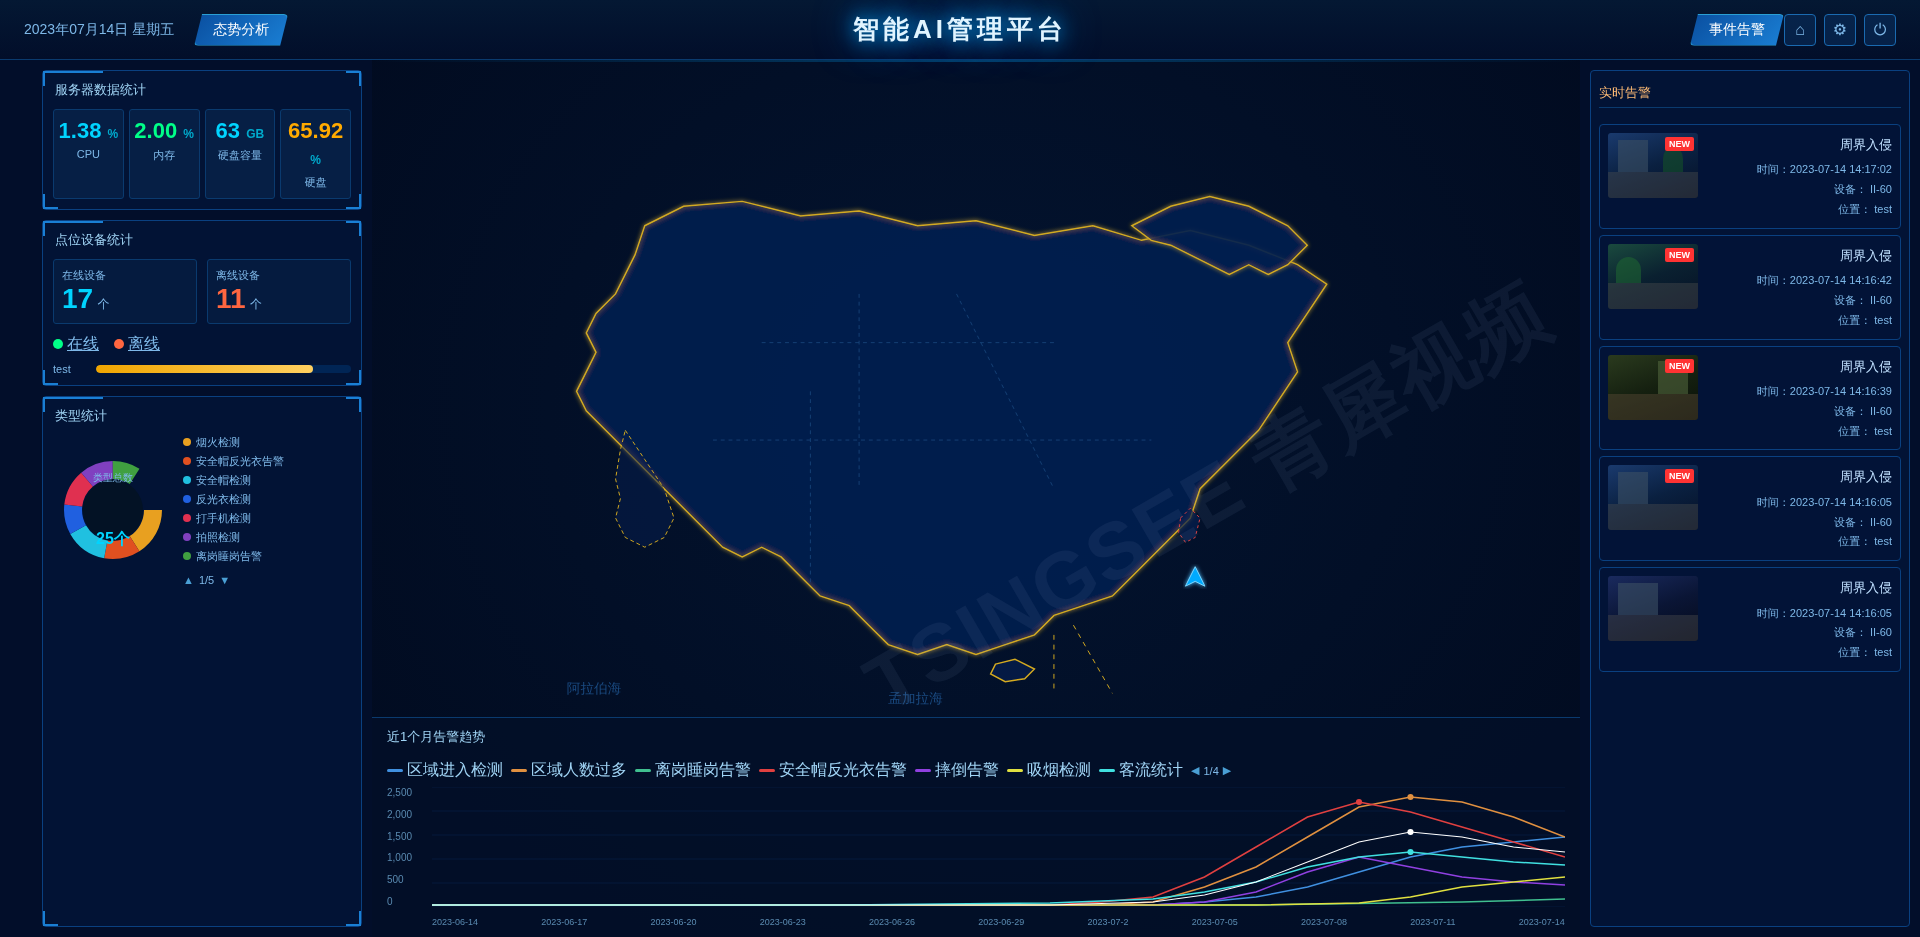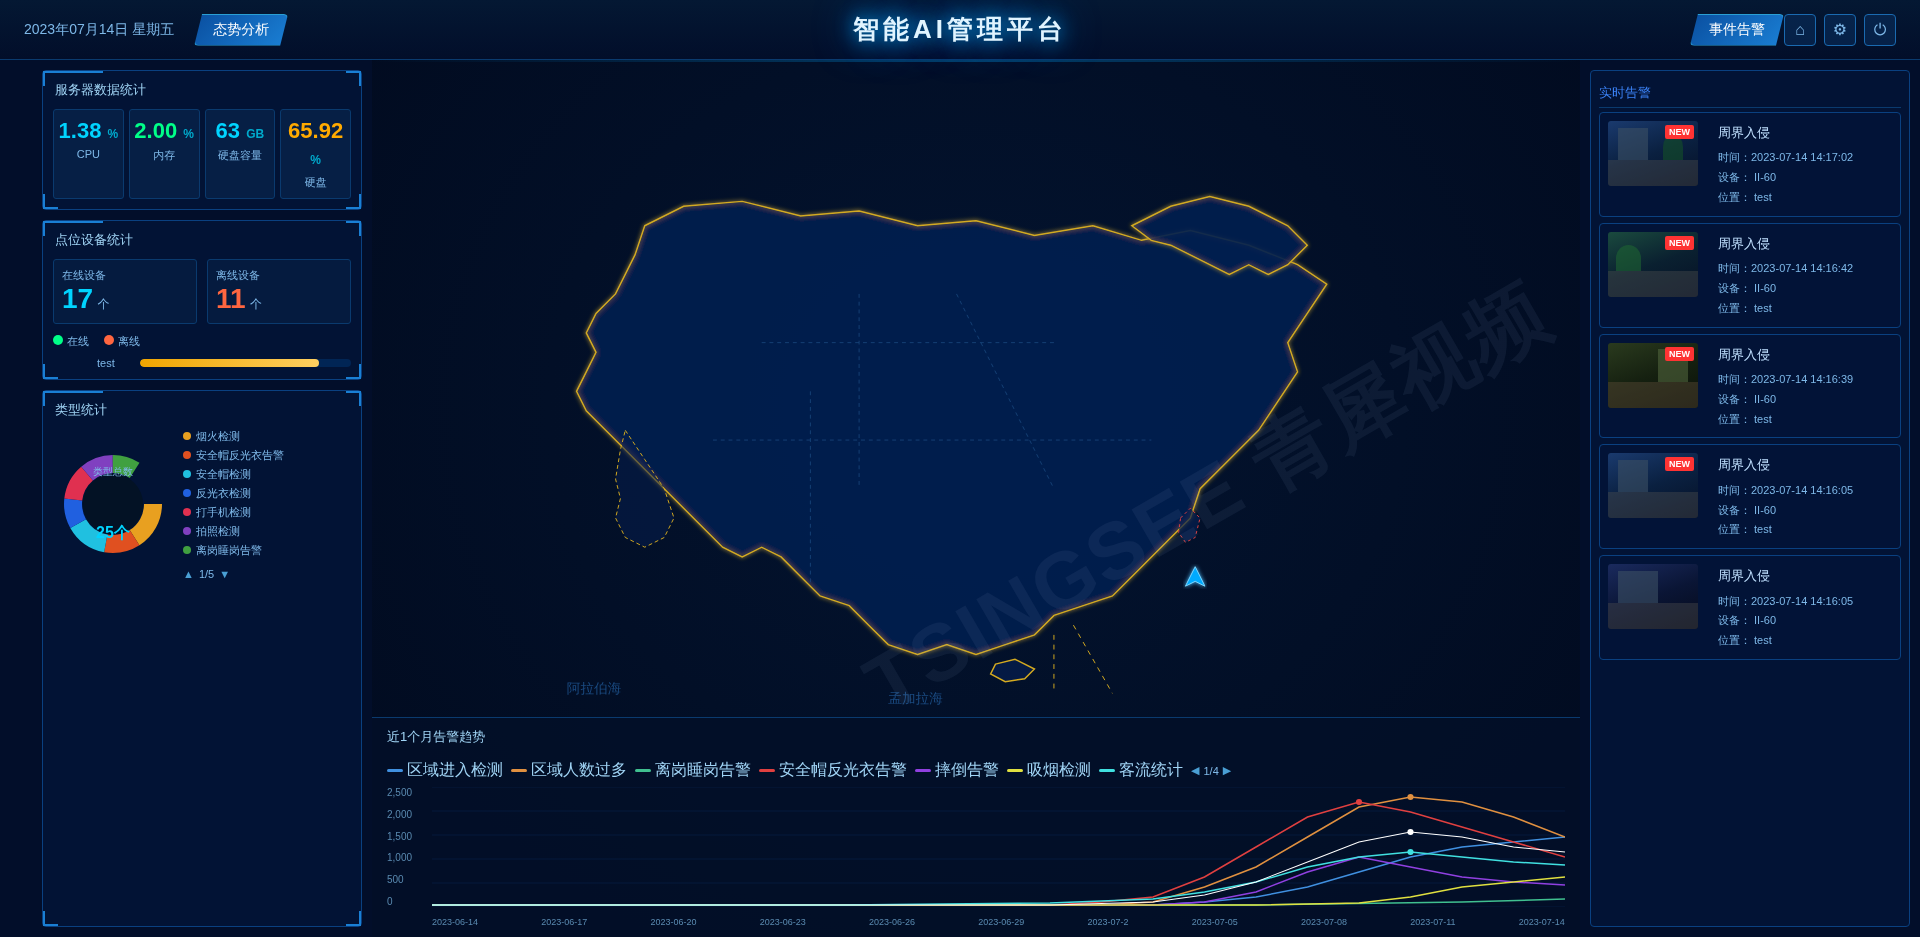--- a/index.html
+++ b/index.html
@@ -182,43 +182,43 @@
       font-weight: bold;
       color: #00d4ff;
     }
     .device-unit {
       font-size: 12px;
       color: #7eb8e8;
     }
     .legend-row {
       display: flex;
       gap: 15px;
-      font-size: 11px;
+      font-size: 16px;
       color: #7eb8e8;
       margin-bottom: 8px;
+      text-decoration: underline;
     }
     .legend-dot {
       display: inline-block;
       width: 10px; height: 10px;
       border-radius: 50%;
       margin-right: 4px;
     }
 
     
     .site-bar-row {
       display: flex;
       align-items: center;
       gap: 8px;
       margin-top: 6px;
     }
     .site-bar-label {
       font-size: 11px;
       color: #7eb8e8;
       width: 35px;
-      margin-left: 44px;
     }
     .site-bar-track {
       flex: 1;
       height: 8px;
       background: rgba(0,80,160,0.3);
       border-radius: 4px;
       overflow: hidden;
     }
     .site-bar-fill {
       height: 100%;
@@ -359,33 +359,34 @@
       width: 340px;
       padding: 10px;
       display: flex;
       flex-direction: column;
       gap: 8px;
       z-index: 5;
       overflow-y: auto;
     }
     .right-panel-title {
       font-size: 13px;
-      color: #3b82f6;
+      color: #fdba74;
       padding: 5px 0;
       border-bottom: 1px solid #0a3a6e;
-      margin-bottom: 4px;
+      margin-bottom: 16px;
     }
     .alert-item {
       background: rgba(2, 20, 55, 0.85);
       border: 1px solid #0a4080;
       border-radius: 4px;
       padding: 8px;
       display: flex;
       gap: 20px;
       align-items: flex-start;
+      text-align: right;
     }
     .alert-thumb {
       width: 90px;
       height: 65px;
       background: #051530;
       border-radius: 3px;
       flex-shrink: 0;
       position: relative;
       overflow: hidden;
     }

